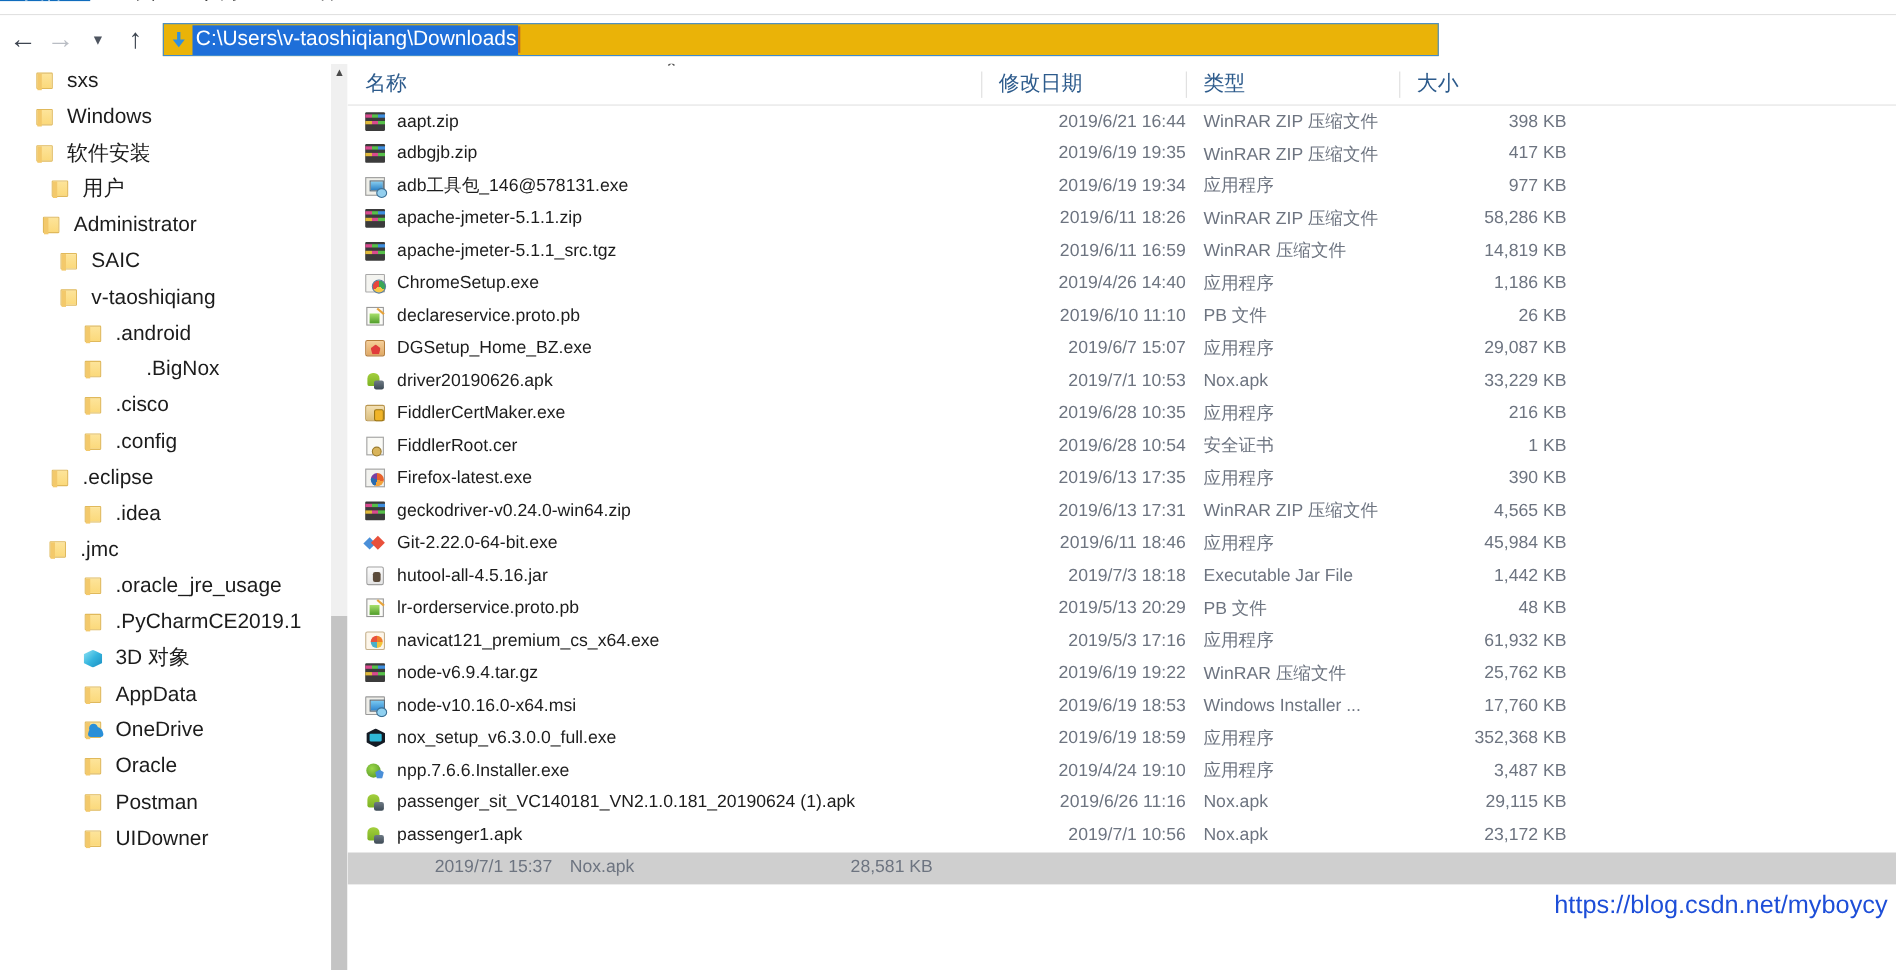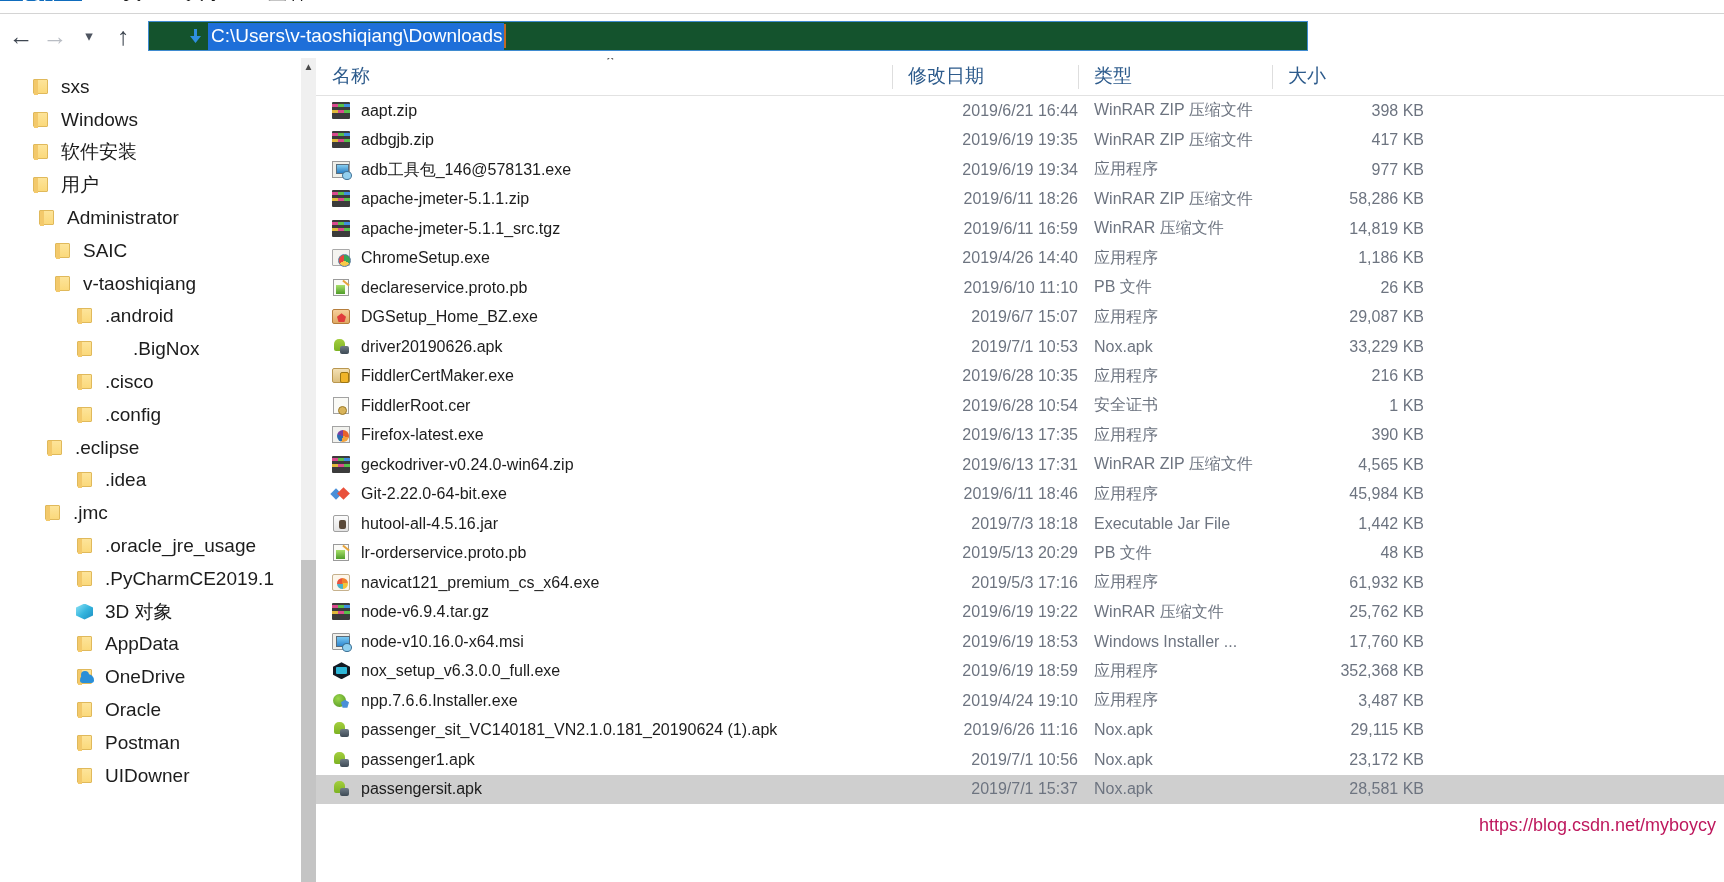--- a/index.html
+++ b/index.html
@@ -47,24 +47,23 @@
   }
   .navbtn.back  { margin-left: 4px; color: #3e4651; }
   .navbtn.fwd   { color: #b9bdc4; }
   .navbtn.recent{ font-size: 15px; color: #4e5560; }
   .navbtn.up    { color: #3e4651; }
 
   .addressbar {
     margin-left: 8px;
     width: 1160px; height: 30px;
     border: 1px solid #3f8bd0;
-    background: #14532d;
+    background: #eab308;
     display: flex; align-items: center;
     position: relative;
-    padding-left: 33px;
   }
   .addr-icon {
     width: 26px; height: 28px;
     display: flex; align-items: center; justify-content: center;
     flex: 0 0 26px;
   }
   .addr-text {
     background: #1e6fd9; color: #ffffff;
     font-size: 19px; line-height: 24px;
     padding: 1px 2px 2px 3px;
@@ -84,21 +83,21 @@
   
   .tree-pane {
     position: relative;
     width: 316px; height: 824px;
     background: #ffffff;
     overflow: hidden;
   }
   .tree-list { padding-top: 6px; }
   .tree-row {
     height: 32.8px;
-    display: flex; align-items: flex-end;
+    display: flex; align-items: flex-start;
     white-space: nowrap;
     font-size: 19px;
     color: #1c1c1c;
   }
   .tree-row .tname { line-height: 20px; }
   .tree-icon {
     width: 22px; height: 20px;
     flex: 0 0 22px;
     margin-right: 9px;
     position: relative;
@@ -305,22 +304,22 @@
     background:#efefe9; border:1px solid #9b9b9b; }
   .ic-adb:before { content:""; position:absolute; left:3px; top:2px; width:11px; height:8px;
     background: linear-gradient(180deg,#86cdf0,#2a7fc4); border:1px solid #5b6e7d; }
   .ic-adb:after { content:""; position:absolute; left:9px; top:9px; width:8px; height:7px;
     background:#93cfee; border-radius:50%; border:1px solid #3f7297; }
 
   
   .watermark {
     position: absolute;
     right: 8px; bottom: 46px;
-    font-size: 18px;
-    color: #be185d;
+    font-size: 23px;
+    color: #1d4ed8;
     white-space: nowrap;
     pointer-events: none;
   }
 </style>
 </head>
 <body>
 
 <div class="ribbon">
   <div class="ribbon-tabs" id="ribbon-tabs">
       <div class="rtab active">文件</div>
@@ -363,21 +362,21 @@
             <span class="folder"></span>
           </span>
           <span class="tname">Windows</span>
         </div>
         <div class="tree-row" style="padding-left: 30px;">
           <span class="tree-icon">
             <span class="folder"></span>
           </span>
           <span class="tname">软件安装</span>
         </div>
-        <div class="tree-row" style="padding-left: 30px;">
+        <div class="tree-row" style="padding-left: 44px;">
           <span class="tree-icon">
             <span class="folder"></span>
           </span>
           <span class="tname">用户</span>
         </div>
         <div class="tree-row" style="padding-left: 36px;">
           <span class="tree-icon">
             <span class="folder"></span>
           </span>
           <span class="tname">Administrator</span>
@@ -750,26 +749,20 @@
             <span class="ficon">
               <span class="ic-apk"></span>
             </span>
             <span class="fname">passenger1.apk</span>
           </div>
           <div class="cell date">2019/7/1 10:56</div>
           <div class="cell type">Nox.apk</div>
           <div class="cell size">23,172 KB</div>
         </div>
         <div class="frow selected">
-          <div class="cell name">
-            <span class="ficon">
-              <span class="ic-apk"></span>
-            </span>
-            <span class="fname">passengersit.apk</span>
-          </div>
           <div class="cell date">2019/7/1 15:37</div>
           <div class="cell type">Nox.apk</div>
           <div class="cell size">28,581 KB</div>
         </div>
       </div>
     <div class="watermark">https://blog.csdn.net/myboycy</div>
   </div>
 
 </div>
 

